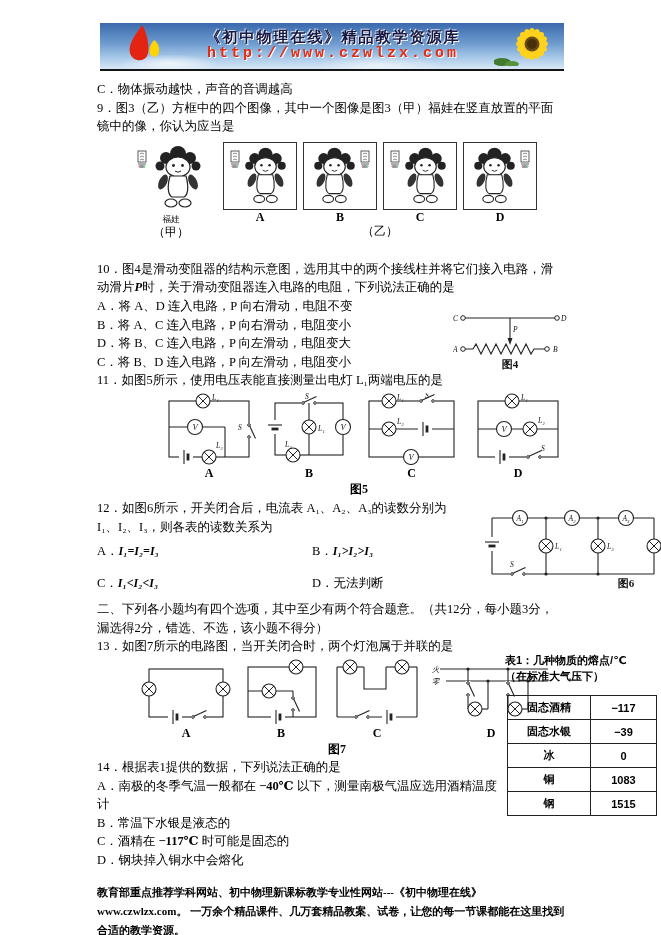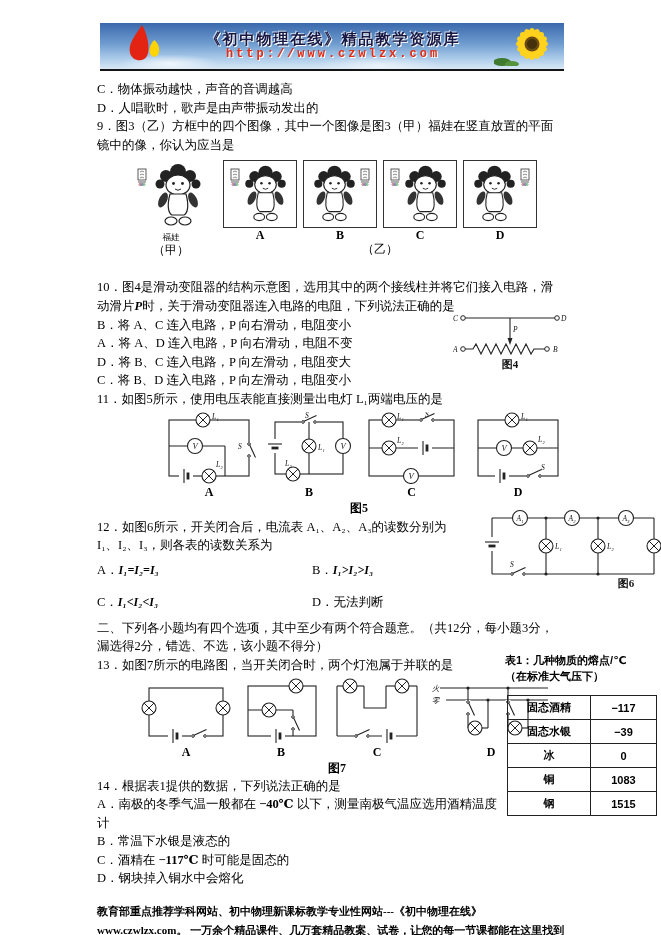--- a/index.html
+++ b/index.html
@@ -10,21 +10,21 @@
   .banner{position:absolute;left:100px;top:23px;width:464px;height:46px;display:flex;align-items:center;
     border-bottom:2px solid #141414;
     background-image:
       radial-gradient(ellipse 70px 13px at 15% 88%, rgba(255,255,255,.75), transparent 70%),
       radial-gradient(ellipse 90px 15px at 60% 92%, rgba(255,255,255,.6), transparent 70%),
       linear-gradient(180deg,#3a69ad 0%,#6f9ccf 45%,#a7c8e8 75%,#d9e8f6 100%);}
   .banner-logo{margin-left:20px;flex:0 0 auto;}
   .banner-center{flex:1;text-align:center;line-height:1.05;}
   .banner-title{font-size:15px;font-weight:bold;color:#171744;letter-spacing:2px;
     text-shadow:1px 1px 0 #ffffff,-1px -1px 0 rgba(255,255,255,.7);}
-  .banner-url{font-size:12px;font-weight:bold;color:#e32a12;letter-spacing:3px;
+  .banner-url{font-size:15px;font-weight:bold;color:#e32a12;letter-spacing:3px;
     font-family:"Liberation Mono","DejaVu Sans Mono",monospace;text-shadow:1px 1px 0 #fff;}
   .banner-sunflower{margin-right:4px;flex:0 0 auto;}
 
   
   .content{position:absolute;left:97px;top:80px;width:468px;}
   .content p{margin:0;line-height:18.6px;}
   .boldnum{font-weight:bold;}
   .pital{font-weight:bold;font-style:italic;}
 
   
@@ -155,21 +155,20 @@
         </g>
         <ellipse cx="8" cy="40" rx="9" ry="4" fill="#3f7a2e"></ellipse>
         <ellipse cx="18" cy="42" rx="7" ry="3" fill="#55933c"></ellipse>
       </svg>
     </div>
   </div>
 
   <div class="content">
 
     <p>C．物体振动越快，声音的音调越高</p>
-    <p>D．人唱歌时，歌声是由声带振动发出的</p>
     <p>9．图3（乙）方框中的四个图像，其中一个图像是图3（甲）福娃在竖直放置的平面镜中的像，你认为应当是</p>
 
     <div class="fuwa-row">
       <div class="fuwa-orig">
         <svg width="86" height="68" viewBox="0 0 86 68">
           <use href="#g-badge" transform="translate(14,17)"></use>
           <use href="#g-fuwa" transform="translate(25,1)"></use>
         </svg>
         <div class="cap1">福娃</div>
         <div class="cap2">（甲）</div>
@@ -212,22 +211,22 @@
               </div>
             <div class="opt-letter">D</div>
           </div>
         </div>
         <div class="fuwa-yi">（乙）</div>
       </div>
     </div>
 
     <p><span>10．图4是滑动变阻器的结构示意图，选用其中的两个接线柱并将它们接入电路，滑动滑片</span><span class="pital">P</span><span>时，关于滑动变阻器连入电路的电阻，下列说法正确的是</span></p>
     <div>
+      <p>A．将 A、D 连入电路，P 向右滑动，电阻不变</p>
       <p>B．将 A、C 连入电路，P 向右滑动，电阻变小</p>
-      <p>A．将 A、D 连入电路，P 向右滑动，电阻不变</p>
       <p>D．将 B、C 连入电路，P 向左滑动，电阻变大</p>
       <p>C．将 B、D 连入电路，P 向左滑动，电阻变小</p>
     </div>
 
     <p>11．如图5所示，使用电压表能直接测量出电灯 L₁两端电压的是</p>
     <div class="fig-row">
       <div class="fig-item">
         <svg class="cir" width="100" height="72">
           <rect x="10" y="8" width="80" height="56" fill="none" stroke="#222" stroke-width="1.1"></rect>
           <line x1="10" y1="34" x2="66" y2="34" stroke="#222" stroke-width="1.1"></line>

